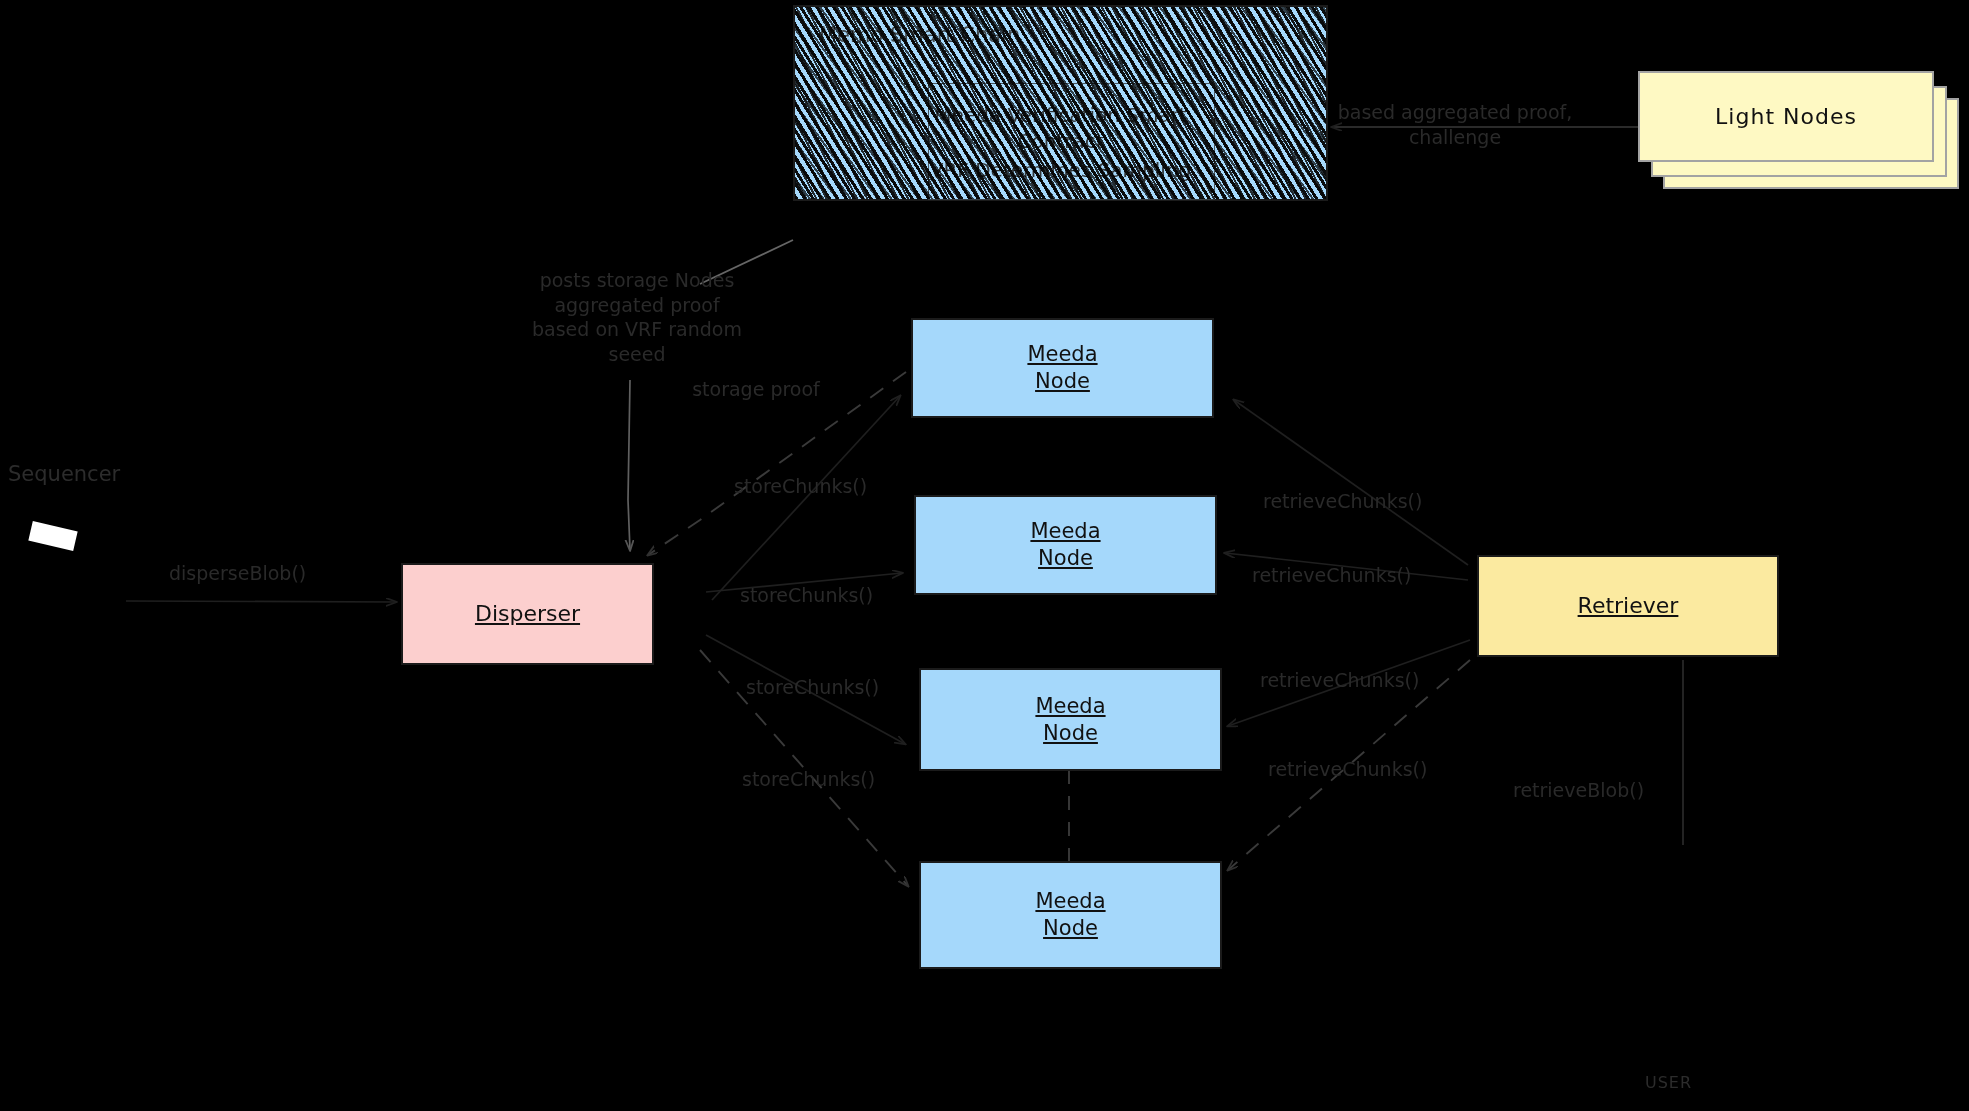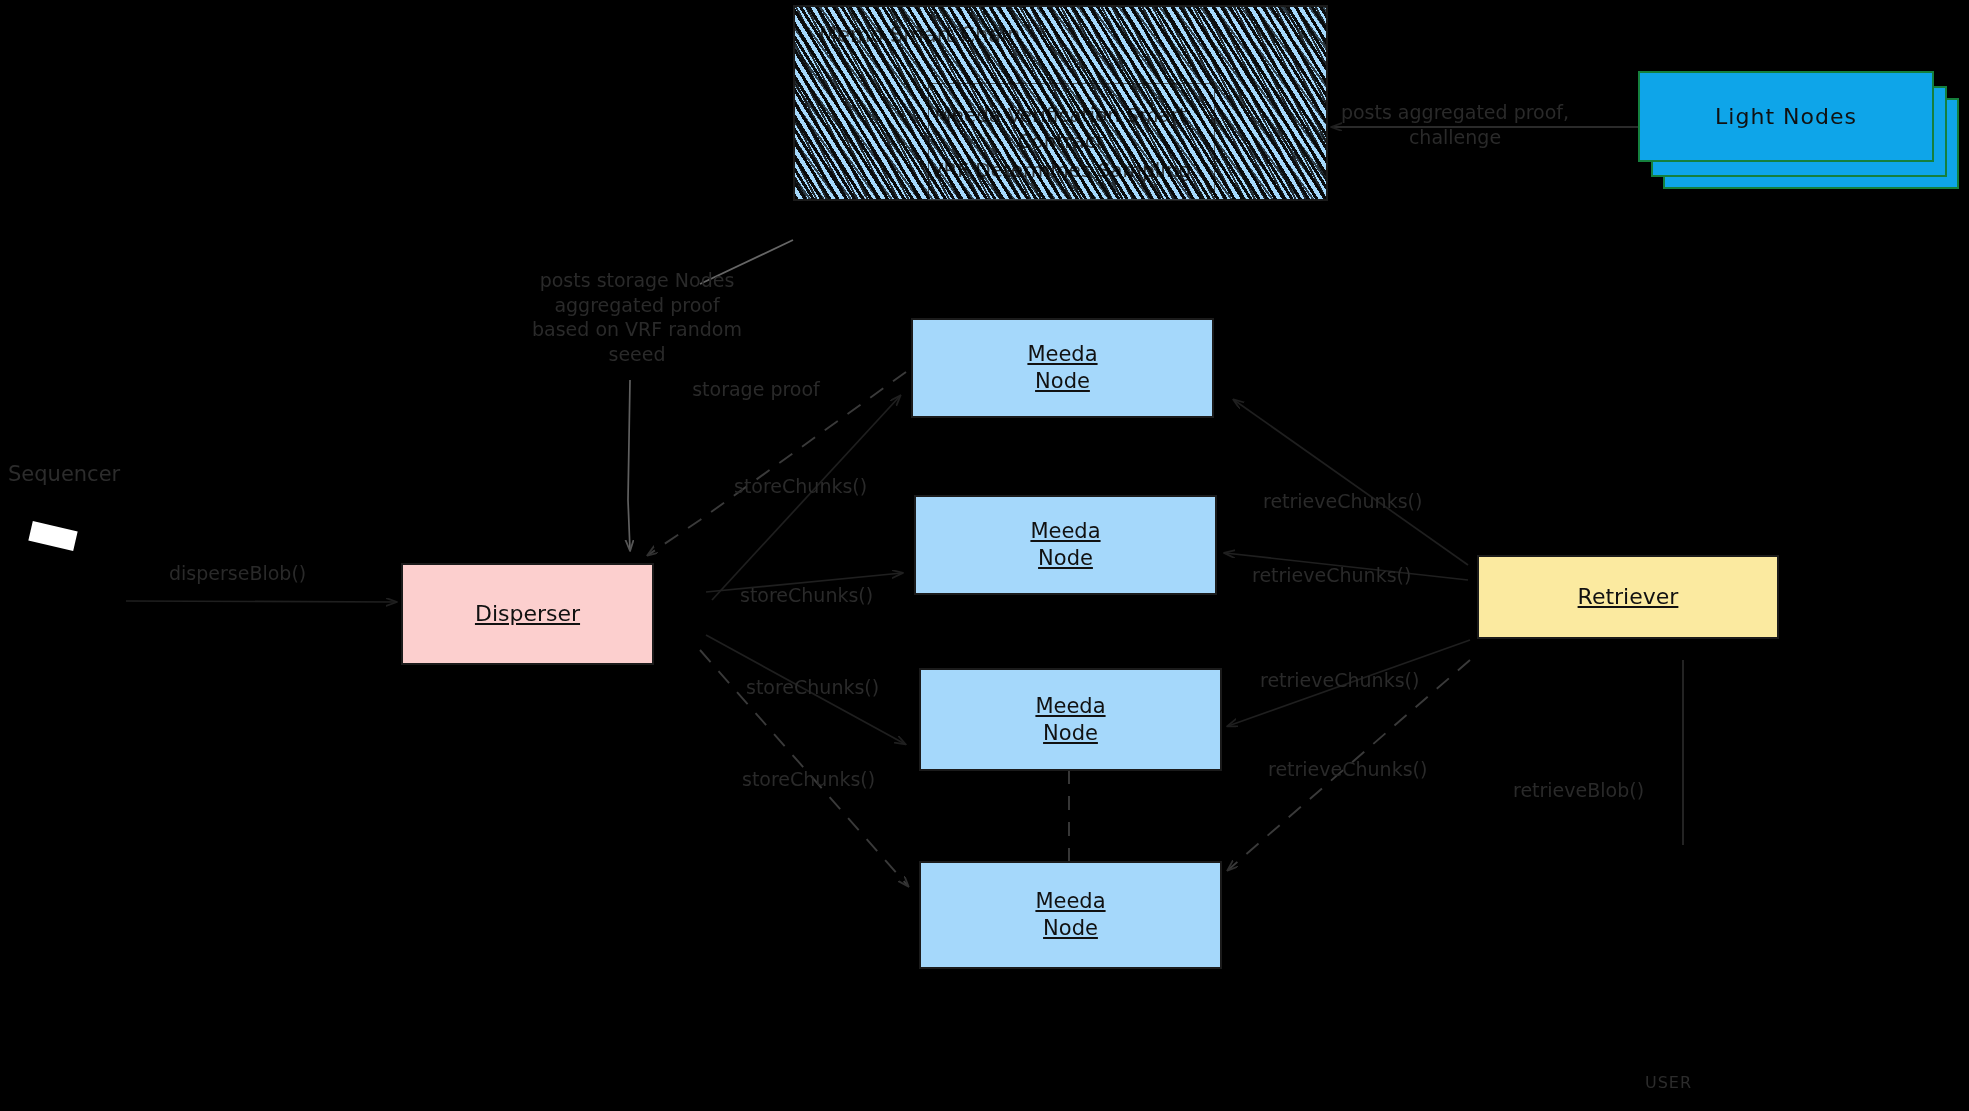--- a/index.html
+++ b/index.html
@@ -47,22 +47,22 @@
     background: #fccfce;
     font-size: 22px;
   }
   .retriever-box {
     background: #fbeaa0;
     font-size: 22px;
   }
   .lightnode-card {
     position: absolute;
     box-sizing: border-box;
-    background: #0ea5e9;
-    border: 2px solid #15803d;
+    background: #fef9c3;
+    border: 2px solid #a3a3a3;
     text-align: right;
   }
   .lightnode-front {
     display: flex;
     align-items: center;
     justify-content: center;
     font-size: 22px;
     color: #111111;
     letter-spacing: 1px;
   }
@@ -212,27 +212,27 @@
   </div>
 
   <div class="node-box meeda-node" style="left:919px; top:668px; width:303px; height:103px;">
     <span><span>Meeda</span><br><span>Node</span></span>
   </div>
 
   <div class="node-box meeda-node" style="left:919px; top:861px; width:303px; height:108px;">
     <span><span>Meeda</span><br><span>Node</span></span>
   </div>
 
-  <div class="node-box retriever-box" style="left:1477px; top:555px; width:302px; height:84px;">
+  <div class="node-box retriever-box" style="left:1477px; top:555px; width:302px; height:102px;">
     <span>Retriever</span>
   </div>
 
   <div class="plain-label dim-label" style="left:1645px; top:1073px; font-size:16px; letter-spacing:1px;">USER</div>
 
-  <div class="edge-label" style="left: 1310px; top: 100px; width: 290px; white-space: pre-line;">posts aggregated proof,
+  <div class="edge-label" style="left: 1310px; top: 100px; width: 290px; white-space: pre-line;">based aggregated proof,
 challenge</div>
 
   <div class="edge-label" style="left: 517px; top: 268px; width: 240px; white-space: pre-line;">posts storage Nodes
 aggregated proof
 based on VRF random
 seeed</div>
 
   <div class="edge-label" style="left: 666px; top: 377px; width: 180px; text-align: center; white-space: pre-line;">storage proof</div>
 
   <div class="edge-label" style="left: 169px; top: 561px; width: 180px; text-align: left; white-space: pre-line;">disperseBlob()</div>

